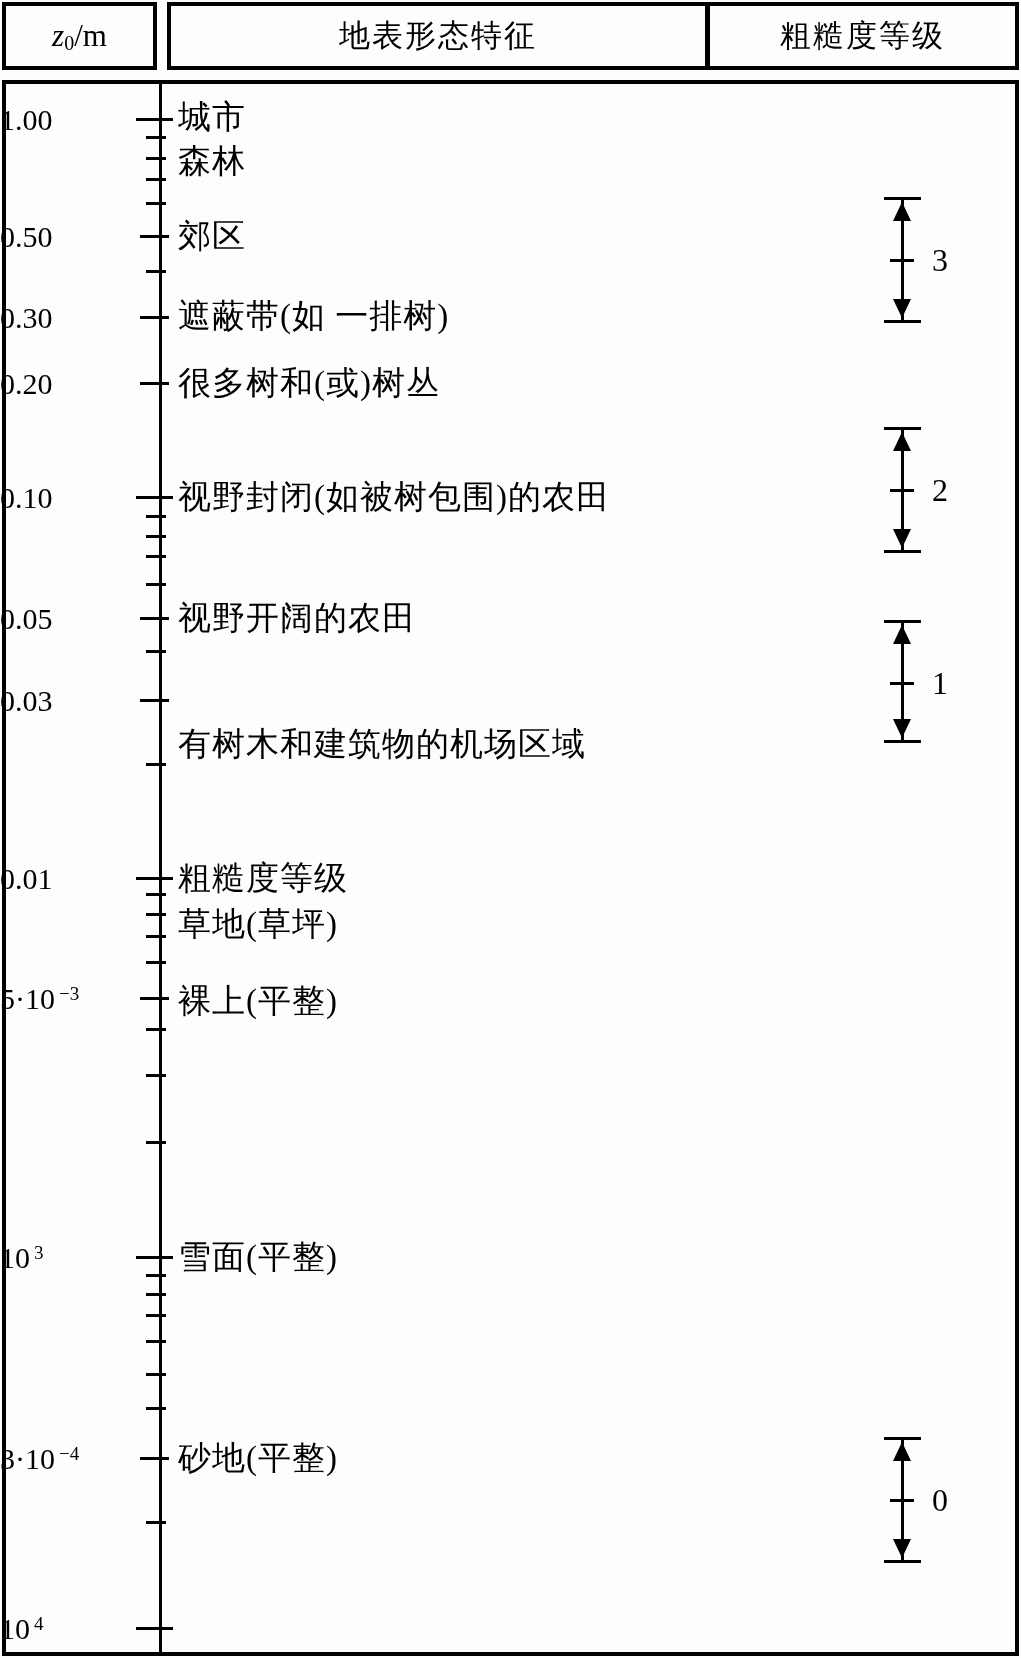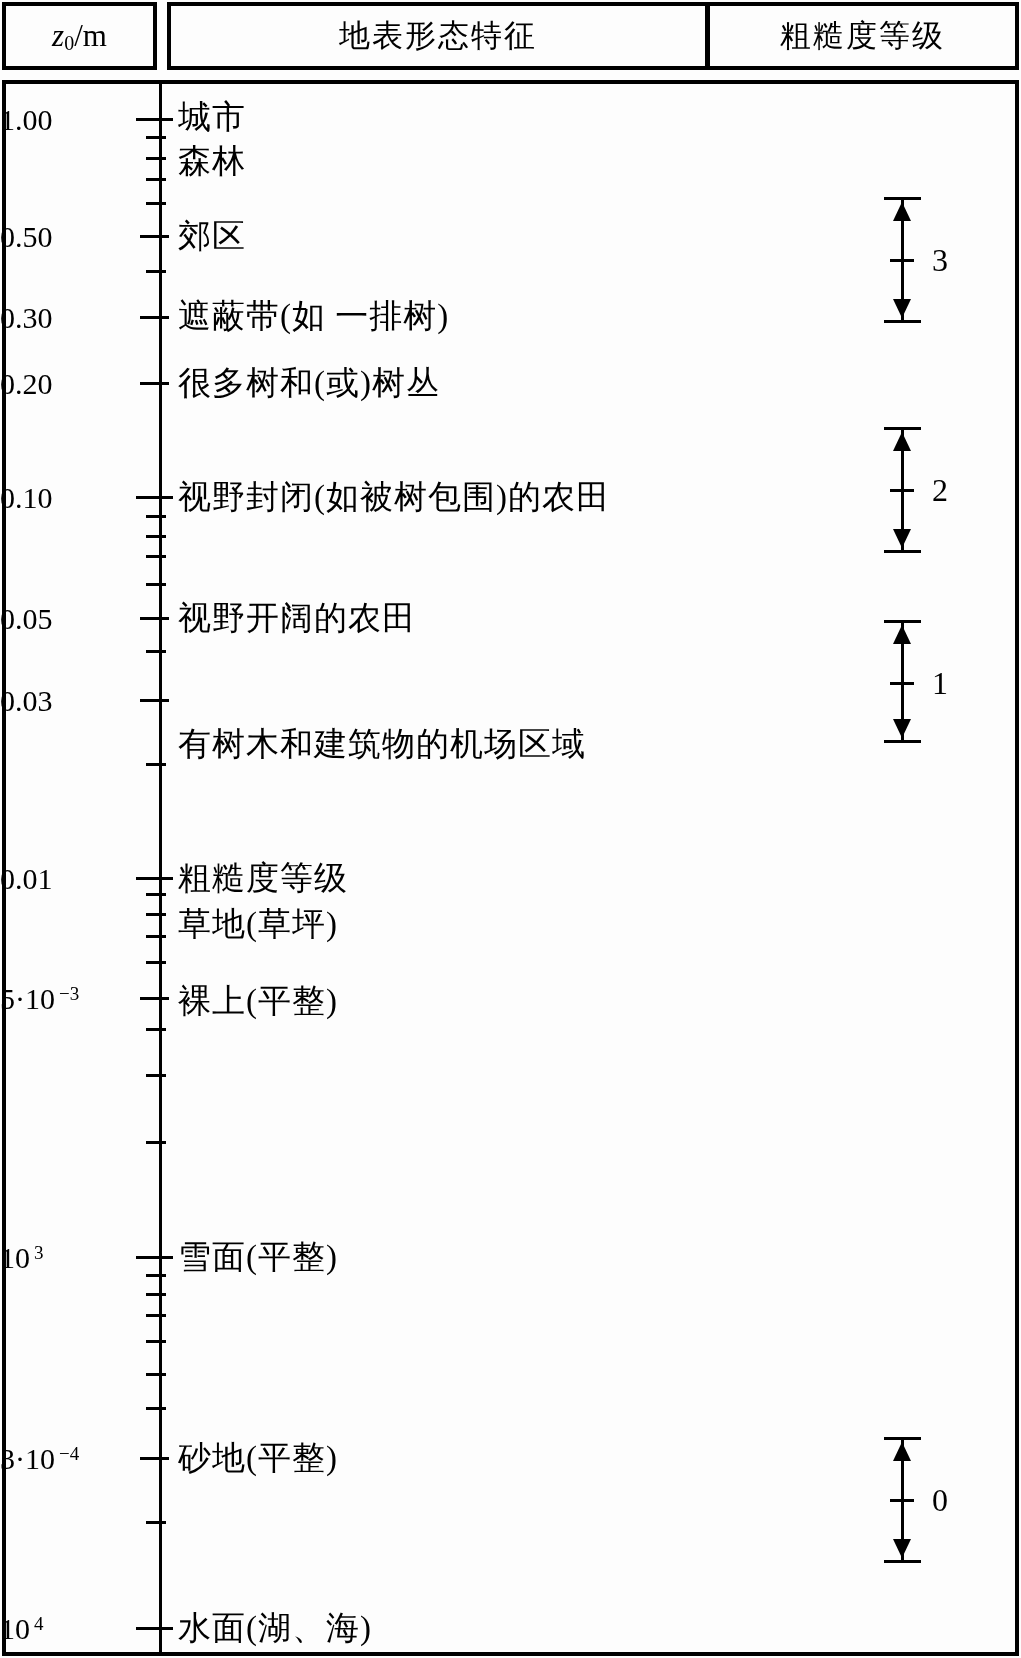--- a/index.html
+++ b/index.html
@@ -252,23 +252,20 @@
       </div>
       <div class="feature" style="top: 1001px;">
         <span>裸上(平整)</span>
       </div>
       <div class="feature" style="top: 1257px; text-align: center;">
         <span>雪面(平整)</span>
       </div>
       <div class="feature" style="top: 1458px;">
         <span>砂地(平整)</span>
       </div>
-      <div class="feature" style="top: 1628px;">
-        <span>水面(湖、海)</span>
-      </div>
     </div>
 
   <div class="classes-layer">
 
   <div class="rclass" style="top: 197px; height: 126px;">
         <div class="rc-cap rc-cap-top"></div>
         <div class="rc-cap rc-cap-bot"></div>
         <div class="rc-line"></div>
         <div class="rc-tri rc-tri-up"></div>
         <div class="rc-tri rc-tri-down"></div>

